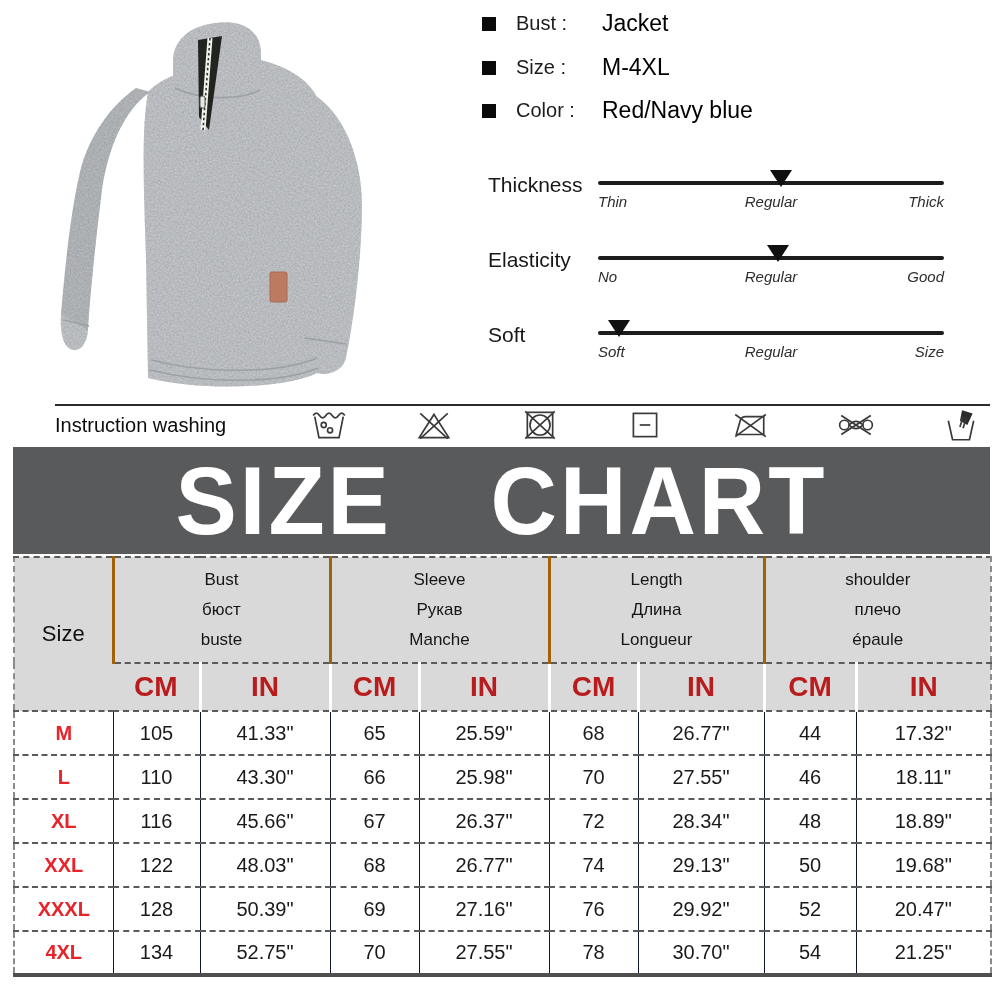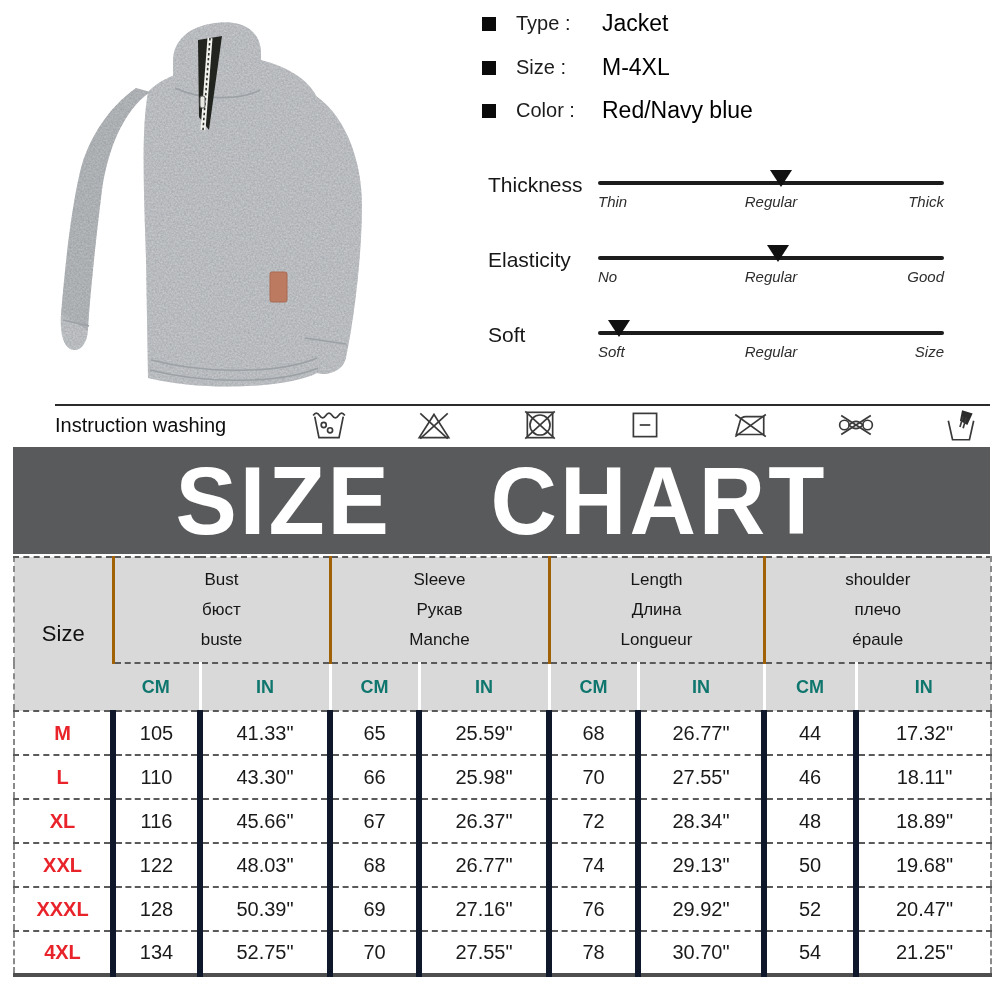--- a/index.html
+++ b/index.html
@@ -47,27 +47,27 @@
 
   
   .size-table { margin:2px 10px 0 13px; border-collapse:collapse; table-layout:fixed;
                 width:977px; border-left:2px dashed #8a8a8a; border-right:2px dashed #8a8a8a;
                 border-top:2px dashed #5a5a5a; border-bottom:4px solid #4f4f4f; }
   .size-table th, .size-table td { text-align:center; vertical-align:middle; }
 
   thead .group-head { background:#d9d9d9; height:106px; font-weight:normal;
                       font-size:17px; color:#161616; border-left:3px solid #a16207; }
   thead .size-head { background:#d9d9d9; font-weight:normal; font-size:22px; color:#111; }
-  thead .unit-row th { background:#d9d9d9; height:48px; font-size:18px; color:#0f766e;
+  thead .unit-row th { background:#d9d9d9; height:48px; font-size:28px; color:#b91c1c;
                        border-left:3px solid #fff; border-top:2px dashed #5a5a5a; }
   thead th:first-child { border-left:none; }
   .group-lines { line-height:1.75; }
 
   tbody tr { height:44px; border-top:2px dashed #5a5a5a; background:#fff; }
-  tbody td { font-size:20px; color:#1a1a1a; border-left:6px solid #0f172a; }
+  tbody td { font-size:20px; color:#1a1a1a; border-left:1px solid #0f172a; }
   tbody td:first-child { border-left:none; }
   tbody .size-cell { color:#e8232a; font-weight:bold; font-size:20px; }
 </style>
 </head>
 <body>
 
 <div class="top-section">
 
   <div class="photo-wrap">
     <svg viewBox="0 0 450 400" width="450" height="400">
@@ -103,21 +103,21 @@
       <line x1="200" y1="38" x2="193" y2="130" stroke="#30332d" stroke-width="1.6" stroke-dasharray="2.5 2.5"></line>
       <rect x="190" y="96" width="5" height="12" rx="2" fill="#e8e8e2" stroke="#555" stroke-width="1"></rect>
 
       <rect x="260" y="272" width="17" height="30" rx="2" fill="#bc7a61" stroke="#a96a52" stroke-width="1"></rect>
     </svg>
   </div>
 
   <div class="info-panel">
     <div class="spec-row" style="top:10px">
       <span class="bullet"></span>
-      <span class="spec-label">Type :</span>
+      <span class="spec-label">Bust :</span>
       <span class="spec-value">Jacket</span>
     </div>
     <div class="spec-row" style="top:54px">
       <span class="bullet"></span>
       <span class="spec-label">Size :</span>
       <span class="spec-value">M-4XL</span>
     </div>
     <div class="spec-row" style="top:97px">
       <span class="bullet"></span>
       <span class="spec-label">Color :</span>

